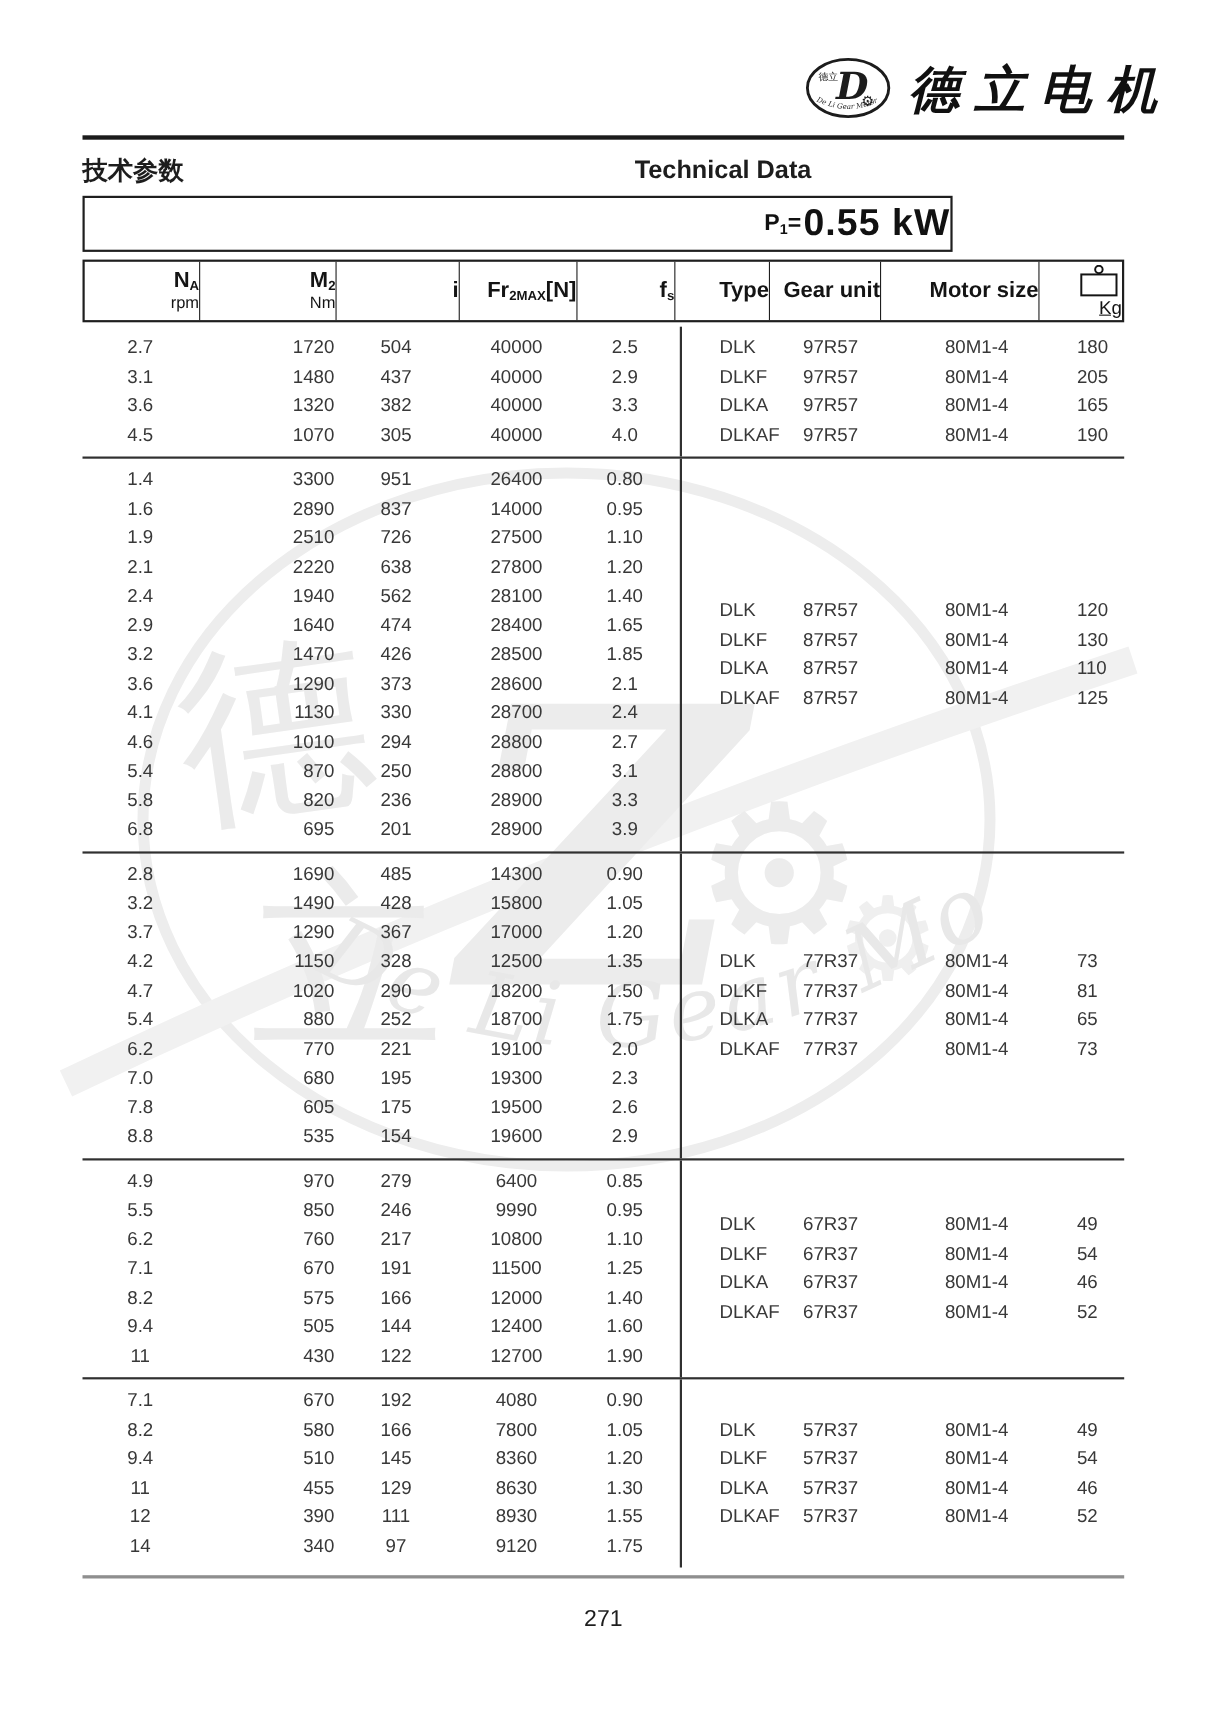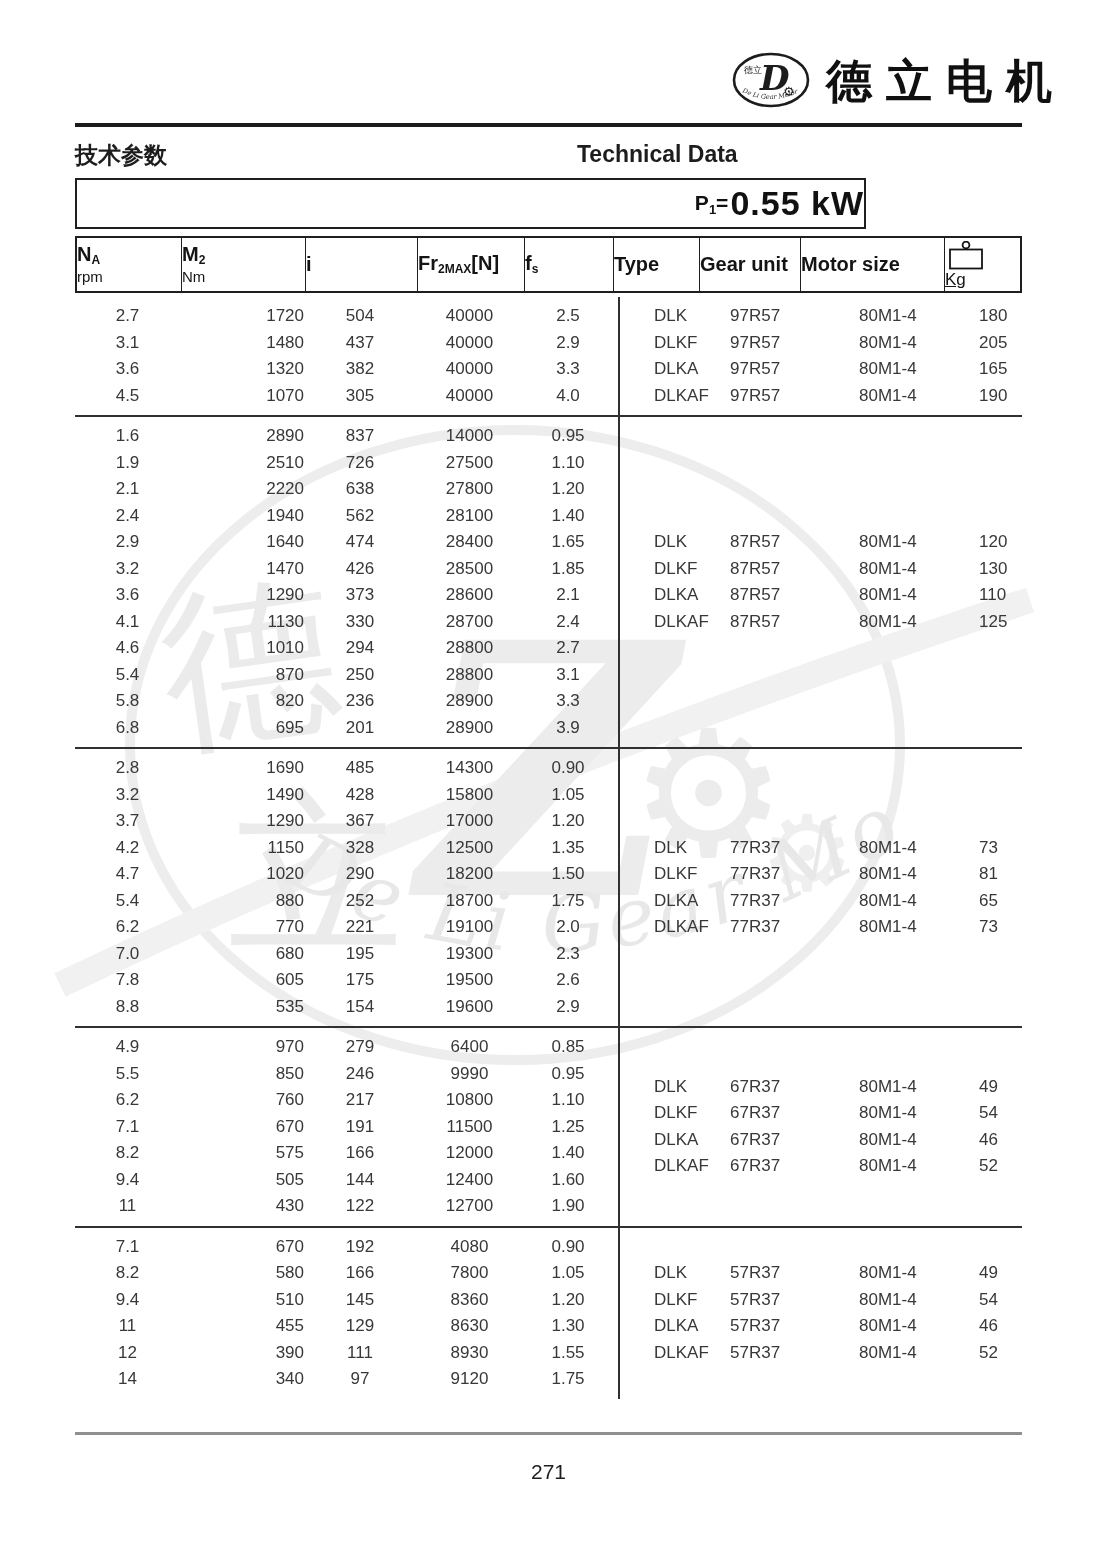--- a/index.html
+++ b/index.html
@@ -7,21 +7,21 @@
     position:relative; width:1100px; height:1555px; background:#ffffff;
     font-family:"Liberation Sans", sans-serif; color:#262626; overflow:hidden;
   }
   .wm { position:absolute; left:0; top:0; z-index:0; }
   .content { position:relative; z-index:1; }
 
   
   .brand-row { position:absolute; top:50px; left:730px; display:flex; align-items:center; gap:14px; }
   .brand-cn {
     font-family:"DejaVu Serif", serif; font-weight:bold; font-size:46px; color:#101010;
-    letter-spacing:14px; white-space:nowrap; line-height:1;
+    letter-spacing:14px; white-space:nowrap; line-height:1;font-style:italic;
   }
   .header-rule { position:absolute; left:75px; top:123px; width:947px; height:3.5px; background:#1b1b1b; }
   .sec-cn { position:absolute; left:75px; top:140px; font-size:23px; font-weight:600; color:#1d1d1d; }
   .sec-en { position:absolute; left:577px; top:141px; font-size:23px; font-weight:bold; color:#1d1d1d; }
 
   
   .power-box {
     position:absolute; left:75px; top:178px; width:791px; height:51px; box-sizing:border-box;
     border:2px solid #1f1f1f; display:flex; align-items:center; justify-content:flex-end; color:#111;
   }
@@ -29,21 +29,21 @@
   .power-box .p-sub { font-size:13px; font-weight:bold; vertical-align:-4px; }
   .power-box .p-val { font-size:34px; font-weight:bold; letter-spacing:1px; margin-left:2px; }
 
   
   .thead {
     position:absolute; left:75px; top:236px; width:947px; height:57px; box-sizing:border-box;
     border:2px solid #1f1f1f; display:grid;
     grid-template-columns:105px 124px 112px 107px 89px 86px 101px 144px 1fr;
     color:#141414;
   }
-  .thcell { border-right:1.8px solid #1f1f1f; display:flex; flex-direction:column; align-items:flex-start; justify-content:center; line-height:1.05; }
+  .thcell { border-right:1.8px solid #1f1f1f; display:flex; flex-direction:column; align-items:flex-end; justify-content:center; line-height:1.05; }
   .thcell:last-child { border-right:none;text-decoration:underline; }
   .th-main { font-size:20px; font-weight:bold; }
   .th-main sub { font-size:12px; vertical-align:-3px; }
   .th-unit { font-size:15px; font-weight:normal; margin-top:2px; }
   .kg-label { font-size:17px; margin-top:1px; }
 
   
   .tbody { position:absolute; left:75px; top:297px; width:947px; }
   .block { display:flex; }
   .block + .block { border-top:2px solid #303030; }
@@ -195,20 +195,27 @@
               <div class="tcell type-cell">DLKAF</div>
               <div class="tcell gear-unit-cell">97R57</div>
               <div class="tcell motor-size-cell">80M1-4</div>
               <div class="tcell kg-cell">190</div>
             </div>
           </div>
         </div>
         <div class="block">
           <div class="rows-col">
             <div class="num-row">
+              <div class="cell c0">1.4</div>
+              <div class="cell c1">3300</div>
+              <div class="cell c2">951</div>
+              <div class="cell c3">26400</div>
+              <div class="cell c4">0.80</div>
+            </div>
+            <div class="num-row">
               <div class="cell c0">1.6</div>
               <div class="cell c1">2890</div>
               <div class="cell c2">837</div>
               <div class="cell c3">14000</div>
               <div class="cell c4">0.95</div>
             </div>
             <div class="num-row">
               <div class="cell c0">1.9</div>
               <div class="cell c1">2510</div>
               <div class="cell c2">726</div>

